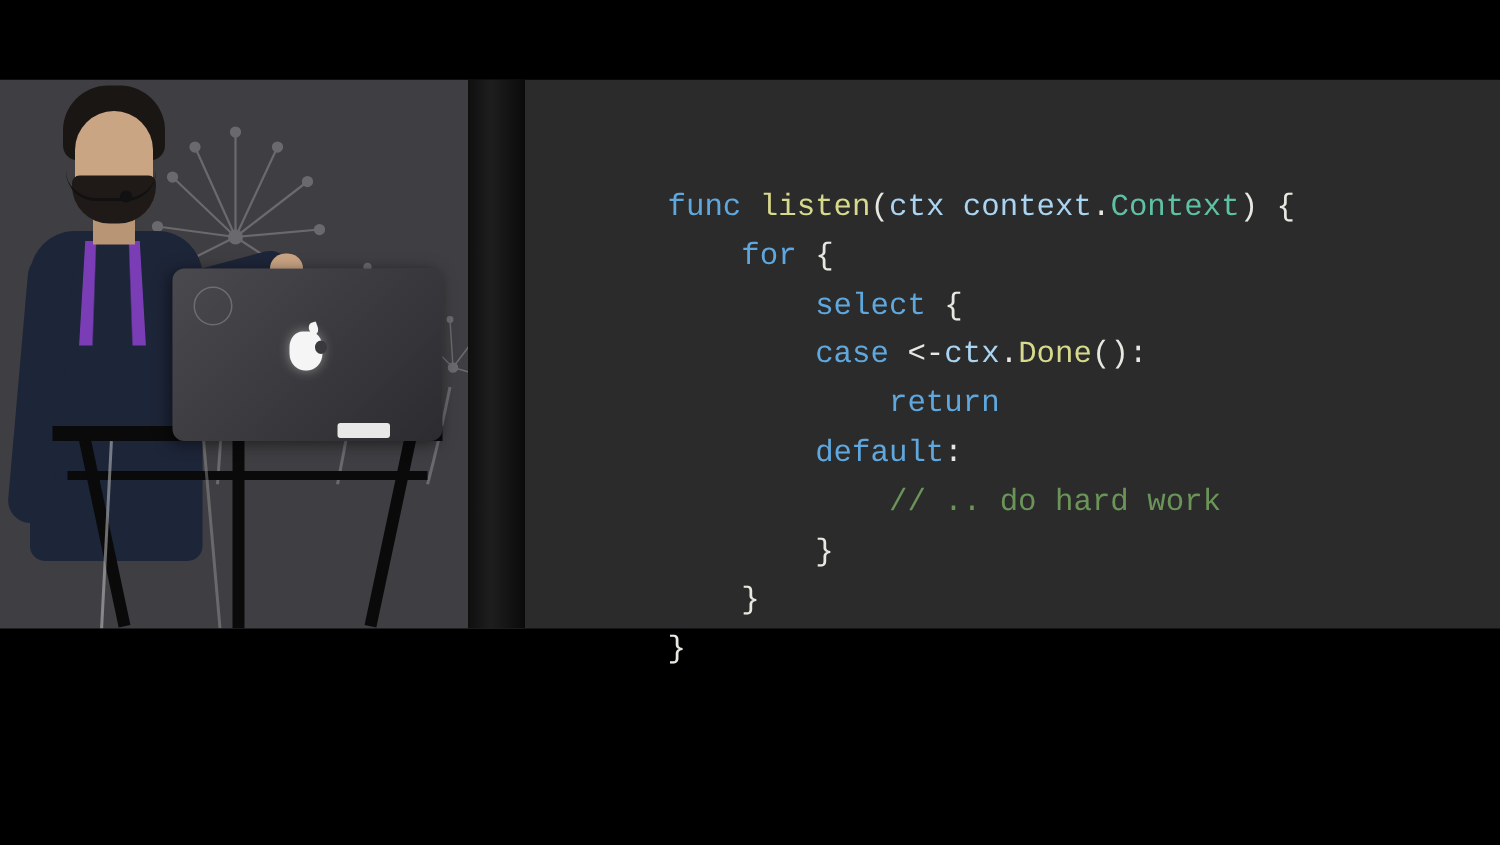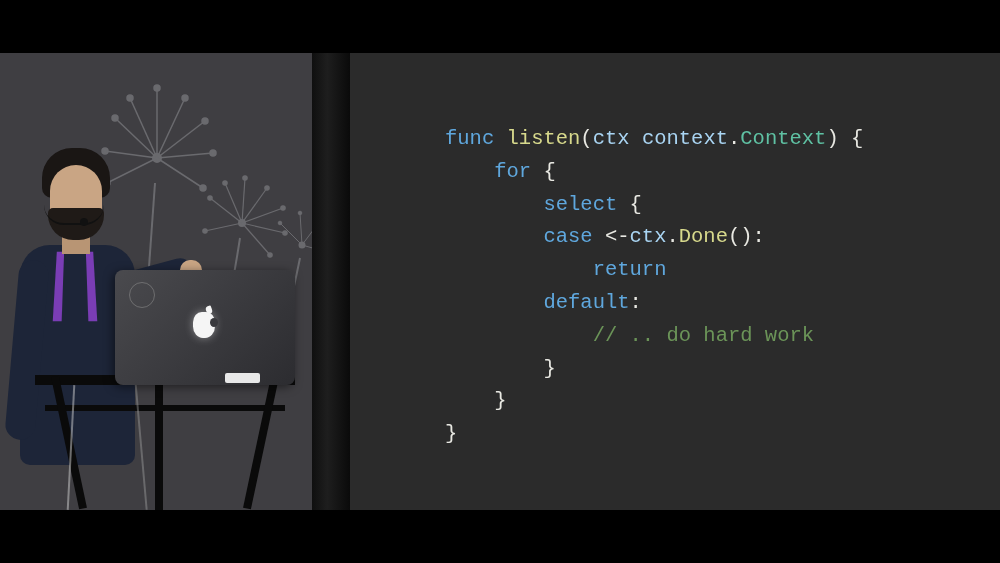--- a/index.html
+++ b/index.html
@@ -18,21 +18,21 @@
       background: #000;
       z-index: 10;
     }
     .letterbox-top { top: 0; }
     .letterbox-bottom { bottom: 0; }
     .content {
       position: absolute;
       top: 53px;
       left: 0;
       width: 1000px;
-      height: 457px;
+      height: 366px;
       display: flex;
     }
     .speaker-pane {
       width: 350px;
       height: 100%;
       background: #3f3e42;
       position: relative;
       overflow: hidden;
     }
     .dandelion {

